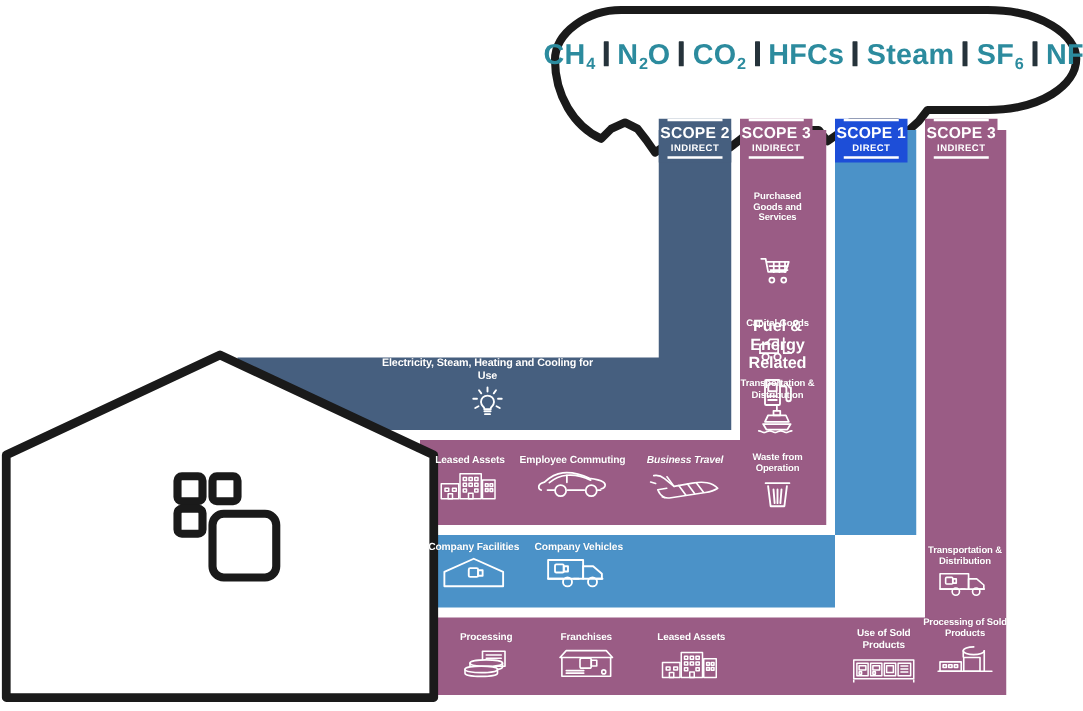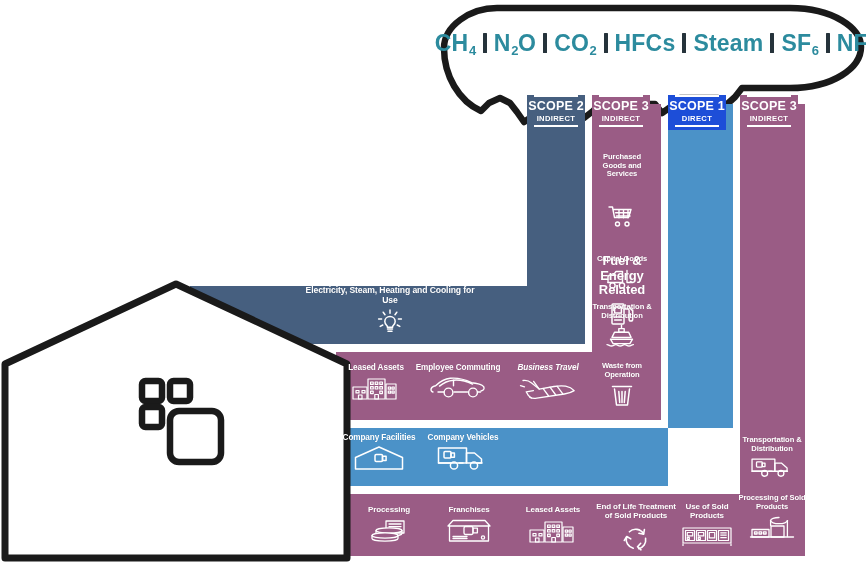--- a/index.html
+++ b/index.html
@@ -328,33 +328,20 @@
         <path d="M19.6 7h2.6v2.4h-2.6zM24.2 7h2.6v2.4h-2.6zM28.8 7h2.6v2.4h-2.6z
                  M19.6 11.6h2.6V14h-2.6zM24.2 11.6h2.6V14h-2.6zM28.8 11.6h2.6V14h-2.6z
                  M19.6 16.2h2.6v2.4h-2.6zM28.8 16.2h2.6v2.4h-2.6z"></path>
         <path d="M23.8 19.5h3.6v4.5h-3.6z"></path>
         <rect x="35" y="9" width="10" height="15"></rect>
         <path d="M37.3 12h2.2v2.2h-2.2zM41 12h2.2v2.2H41zM37.3 16h2.2v2.2h-2.2zM41 16h2.2v2.2H41z"></path>
       </svg>
     </div>
   </div>
 
-  <div class="cell" style="left:592px;top:503px;width:88px;">
-    <div class="lbl" style="font-size:8px;">End of Life Treatment of Sold Products</div>
-    <div class="ico">
-      <svg width="30" height="30" viewBox="0 0 30 30" fill="none" stroke="#fff" stroke-width="1.6" stroke-linecap="round" stroke-linejoin="round">
-        <path d="M8.4 7.8A9 9 0 0122.6 10"></path>
-        <path d="M23.4 5.6l-.8 4.6-4.6-.9"></path>
-        <path d="M24.6 14.4a9 9 0 01-7 10.3"></path>
-        <path d="M20 25.8l-3.5-3.1 3.2-3.4"></path>
-        <path d="M12.2 24.2A9 9 0 015.6 13"></path>
-        <path d="M3.3 16.5l2.5-4 4 2.4"></path>
-      </svg>
-    </div>
-  </div>
 
   <div class="cell" style="left:673px;top:503px;width:68px;">
     <div class="lbl" style="font-size:8px;">Use of Sold Products</div>
     <div class="ico">
       <svg width="52" height="24" viewBox="0 0 52 24" fill="none" stroke="#fff" stroke-width="1.2" stroke-linejoin="round">
         <rect x="2" y="4" width="48" height="15"></rect>
         <rect x="4.5" y="6.5" width="9" height="10"></rect>
         <path d="M6.3 8.5h5.4v3.4H6.3zM6.3 13.4h2v2h-2z"></path>
         <rect x="15.5" y="6.5" width="9" height="10"></rect>
         <path d="M17.3 8.5h5.4v3.4h-5.4zM17.3 13.4h2v2h-2z"></path>

